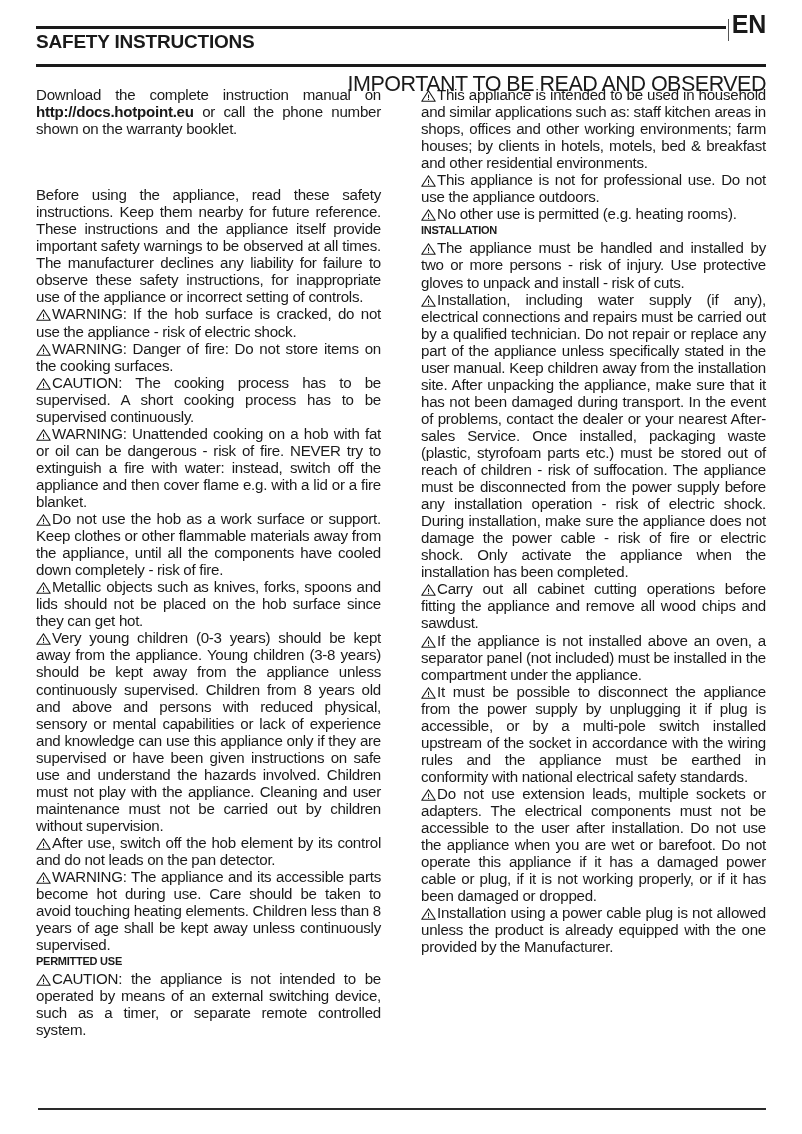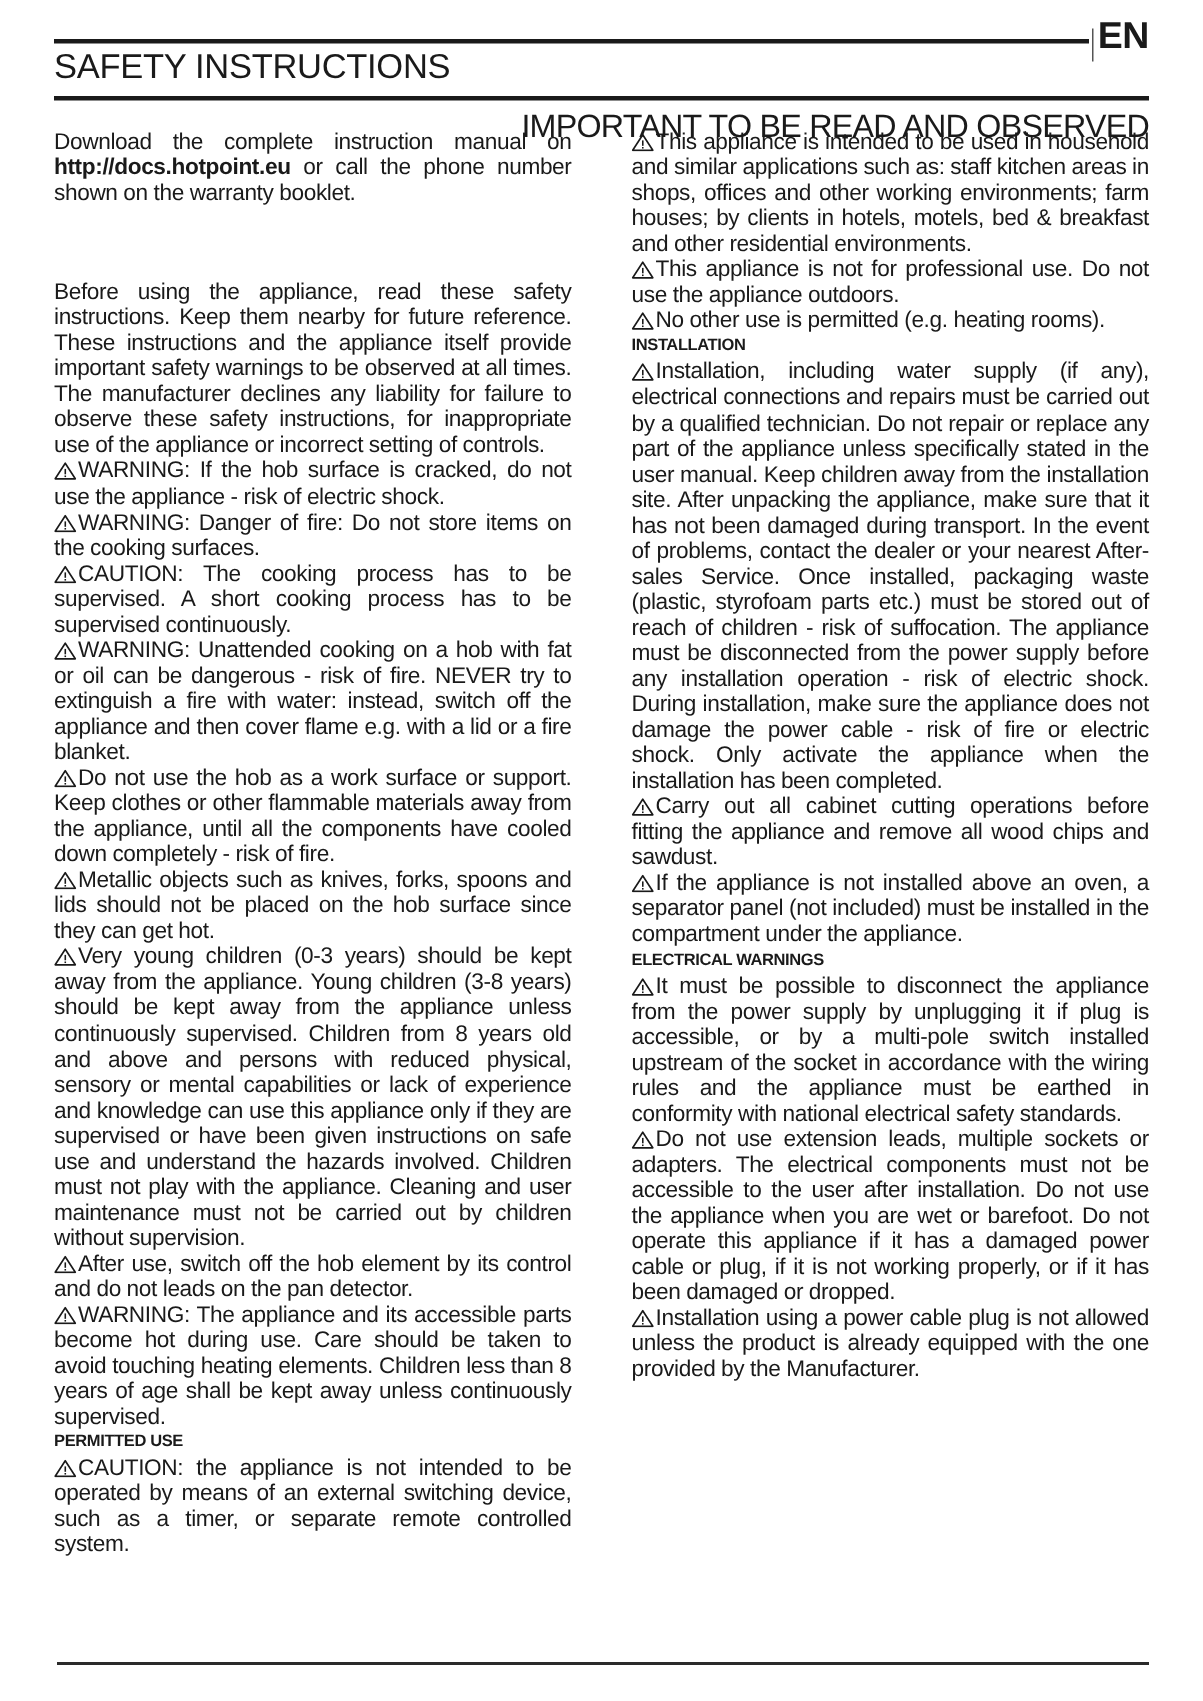--- a/index.html
+++ b/index.html
@@ -60,22 +60,22 @@
     position: absolute;
     left: 0;
     top: 6px;
     width: 730px;
     height: 30px;
   }
   .title-left {
     position: absolute;
     left: 0;
     top: 0;
-    font-size: 23px;
-    font-weight: normal;
+    font-size: 19px;
+    font-weight: bold;
     letter-spacing: -0.2px;
     line-height: 1.1;
     white-space: nowrap;
   }
   .title-right {
     position: absolute;
     right: 0;
     top: 1px;
     font-size: 21.5px;
     font-weight: normal;
@@ -258,40 +258,44 @@
             </svg></span><span>This appliance is not for professional use. Do not use the appliance outdoors.</span></p>
 
       <p class="para lastline-left"><span class="warn"><svg width="15" height="12" viewBox="0 0 15 12">
               <path d="M7.5 0.8 L14.2 11.2 L0.8 11.2 Z" fill="none" stroke="#1a1a1a" stroke-width="1.1" stroke-linejoin="round"></path>
               <rect x="7.0" y="4.6" width="1.05" height="3.6" fill="#1a1a1a"></rect>
               <rect x="7.0" y="9.0" width="1.05" height="1.05" fill="#1a1a1a"></rect>
             </svg></span><span>No other use is permitted (e.g. heating rooms).</span></p>
 
       <p class="section">INSTALLATION</p>
 
+      <p class="para lastline-left"><span class="warn"><svg width="15" height="12" viewBox="0 0 15 12">
+              <path d="M7.5 0.8 L14.2 11.2 L0.8 11.2 Z" fill="none" stroke="#1a1a1a" stroke-width="1.1" stroke-linejoin="round"></path>
+              <rect x="7.0" y="4.6" width="1.05" height="3.6" fill="#1a1a1a"></rect>
+              <rect x="7.0" y="9.0" width="1.05" height="1.05" fill="#1a1a1a"></rect>
+            </svg></span><span>The appliance must be handled and installed by two or more persons - risk of injury. Use protective gloves to unpack and install - risk of cuts.</span></p>
 
       <p class="para lastline-left"><span class="warn"><svg width="15" height="12" viewBox="0 0 15 12">
               <path d="M7.5 0.8 L14.2 11.2 L0.8 11.2 Z" fill="none" stroke="#1a1a1a" stroke-width="1.1" stroke-linejoin="round"></path>
               <rect x="7.0" y="4.6" width="1.05" height="3.6" fill="#1a1a1a"></rect>
               <rect x="7.0" y="9.0" width="1.05" height="1.05" fill="#1a1a1a"></rect>
             </svg></span><span>Installation, including water supply (if any), electrical connections and repairs must be carried out by a qualified technician. Do not repair or replace any part of the appliance unless specifically stated in the user manual. Keep children away from the installation site. After unpacking the appliance, make sure that it has not been damaged during transport. In the event of problems, contact the dealer or your nearest After-sales Service. Once installed, packaging waste (plastic, styrofoam parts etc.) must be stored out of reach of children - risk of suffocation. The appliance must be disconnected from the power supply before any installation operation - risk of electric shock. During installation, make sure the appliance does not damage the power cable - risk of fire or electric shock. Only activate the appliance when the installation has been completed.</span></p>
 
       <p class="para lastline-left"><span class="warn"><svg width="15" height="12" viewBox="0 0 15 12">
               <path d="M7.5 0.8 L14.2 11.2 L0.8 11.2 Z" fill="none" stroke="#1a1a1a" stroke-width="1.1" stroke-linejoin="round"></path>
               <rect x="7.0" y="4.6" width="1.05" height="3.6" fill="#1a1a1a"></rect>
               <rect x="7.0" y="9.0" width="1.05" height="1.05" fill="#1a1a1a"></rect>
             </svg></span><span>Carry out all cabinet cutting operations before fitting the appliance and remove all wood chips and sawdust.</span></p>
 
       <p class="para lastline-left"><span class="warn"><svg width="15" height="12" viewBox="0 0 15 12">
               <path d="M7.5 0.8 L14.2 11.2 L0.8 11.2 Z" fill="none" stroke="#1a1a1a" stroke-width="1.1" stroke-linejoin="round"></path>
               <rect x="7.0" y="4.6" width="1.05" height="3.6" fill="#1a1a1a"></rect>
               <rect x="7.0" y="9.0" width="1.05" height="1.05" fill="#1a1a1a"></rect>
             </svg></span><span>If the appliance is not installed above an oven, a separator panel (not included) must be installed in the compartment under the appliance.</span></p>
 
-      <p class="section">ELECTRICAL WARNINGS</p>
 
       <p class="para lastline-left"><span class="warn"><svg width="15" height="12" viewBox="0 0 15 12">
               <path d="M7.5 0.8 L14.2 11.2 L0.8 11.2 Z" fill="none" stroke="#1a1a1a" stroke-width="1.1" stroke-linejoin="round"></path>
               <rect x="7.0" y="4.6" width="1.05" height="3.6" fill="#1a1a1a"></rect>
               <rect x="7.0" y="9.0" width="1.05" height="1.05" fill="#1a1a1a"></rect>
             </svg></span><span>It must be possible to disconnect the appliance from the power supply by unplugging it if plug is accessible, or by a multi-pole switch installed upstream of the socket in accordance with the wiring rules and the appliance must be earthed in conformity with national electrical safety standards.</span></p>
 
       <p class="para lastline-left"><span class="warn"><svg width="15" height="12" viewBox="0 0 15 12">
               <path d="M7.5 0.8 L14.2 11.2 L0.8 11.2 Z" fill="none" stroke="#1a1a1a" stroke-width="1.1" stroke-linejoin="round"></path>
               <rect x="7.0" y="4.6" width="1.05" height="3.6" fill="#1a1a1a"></rect>

